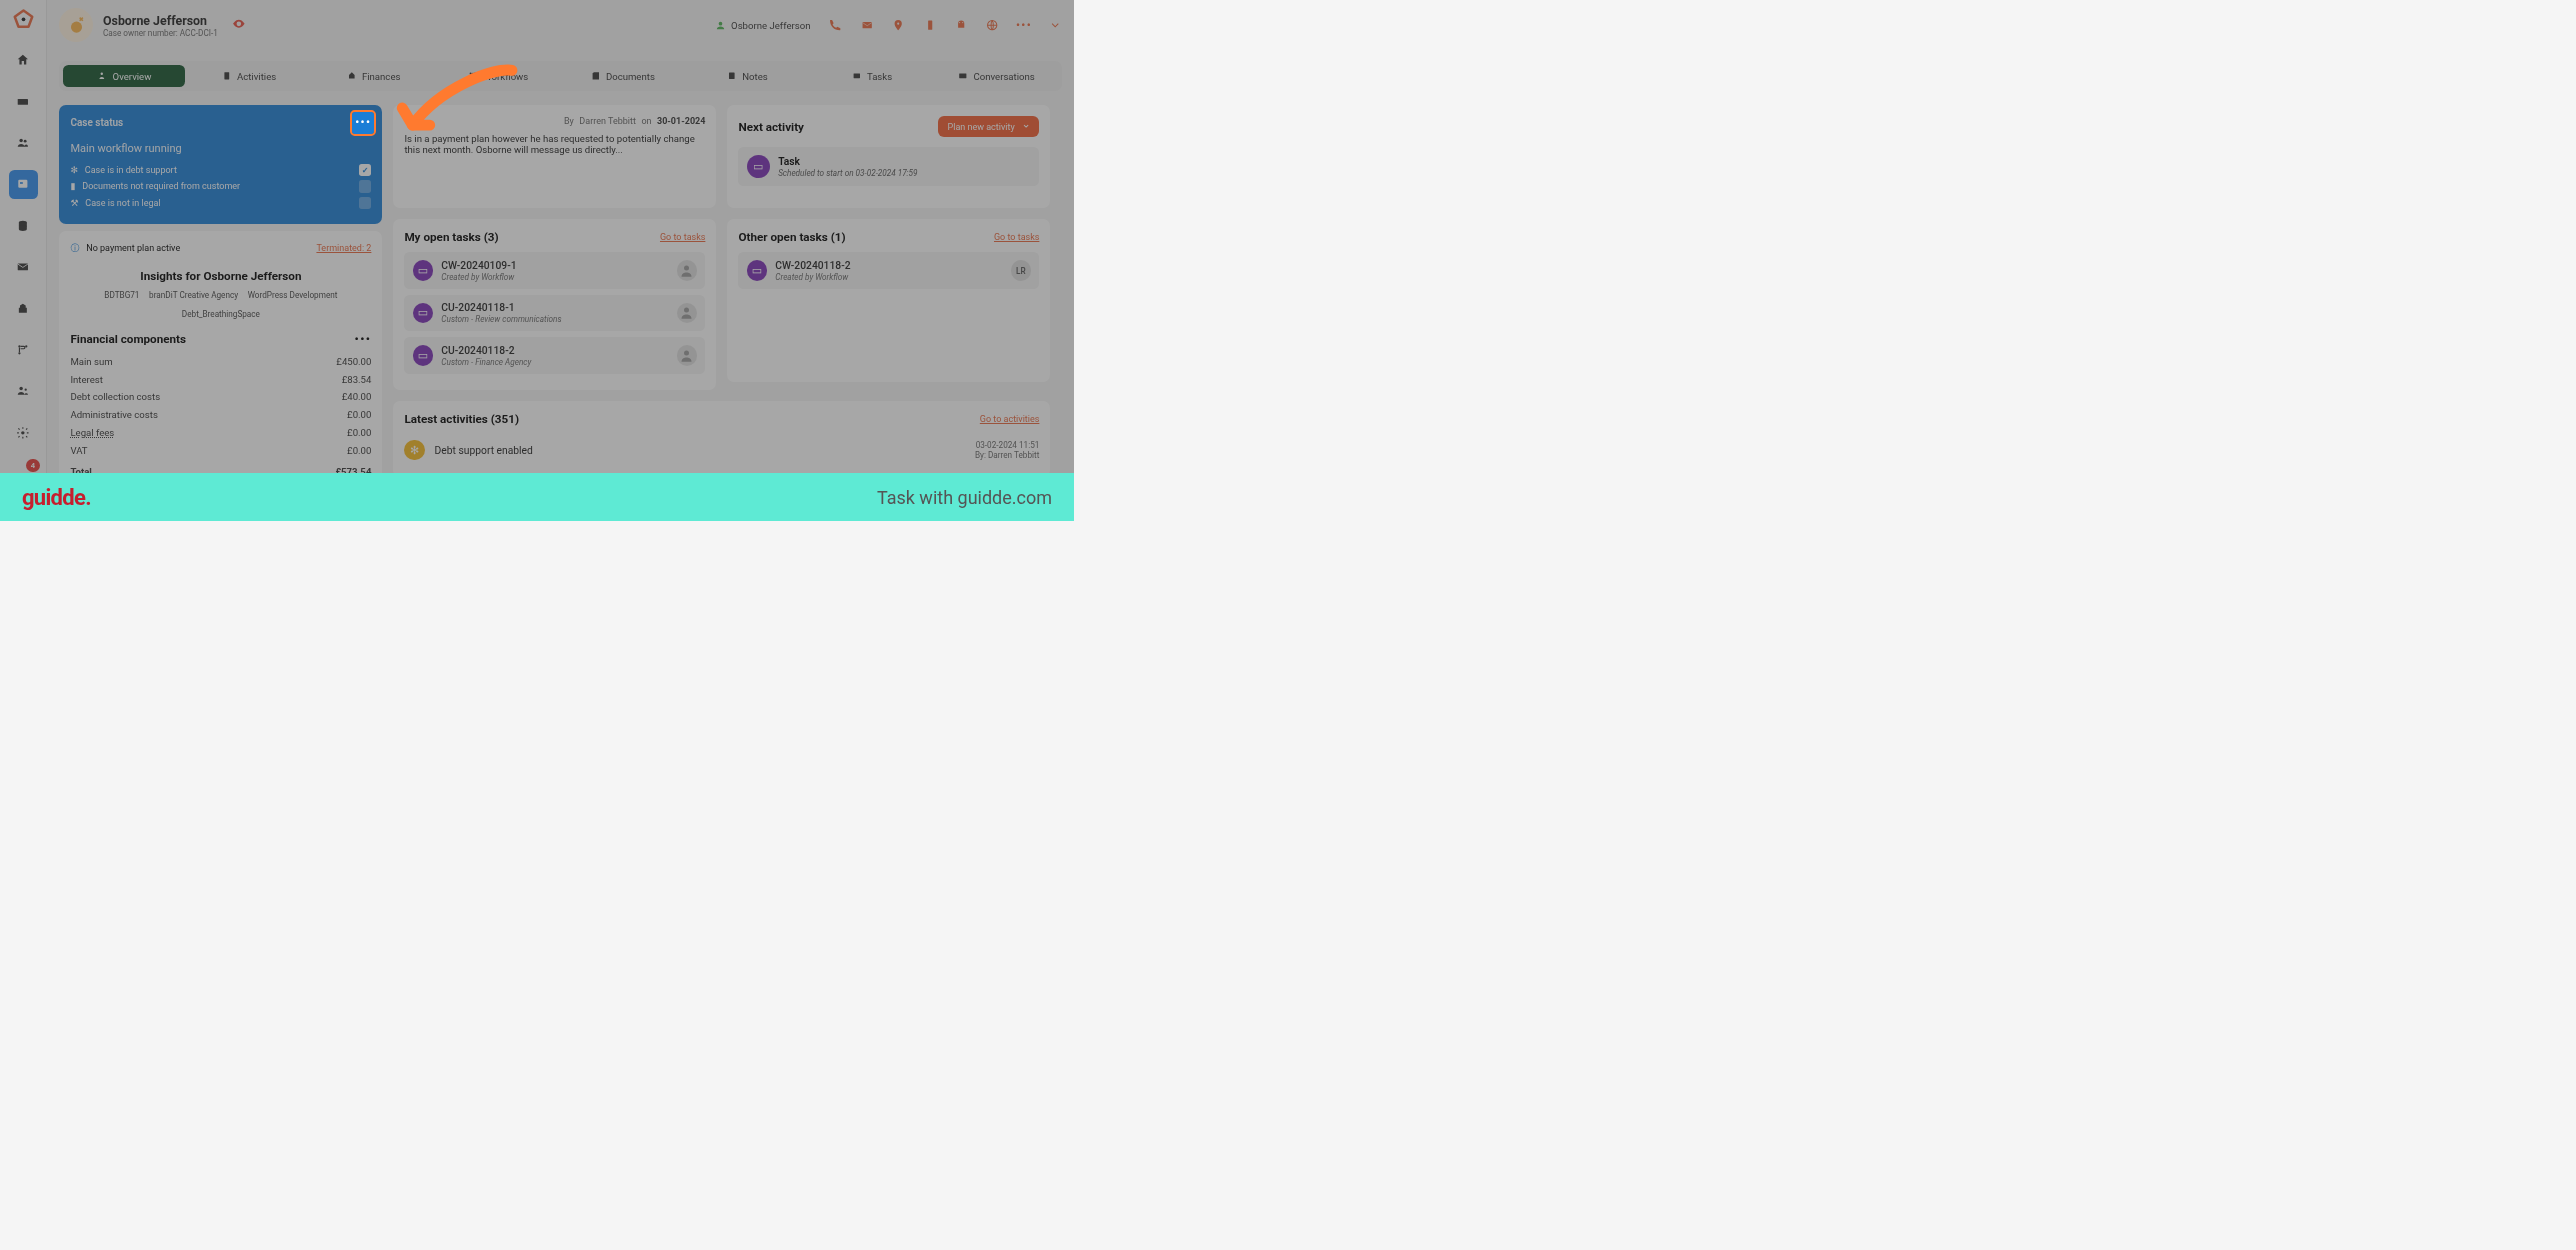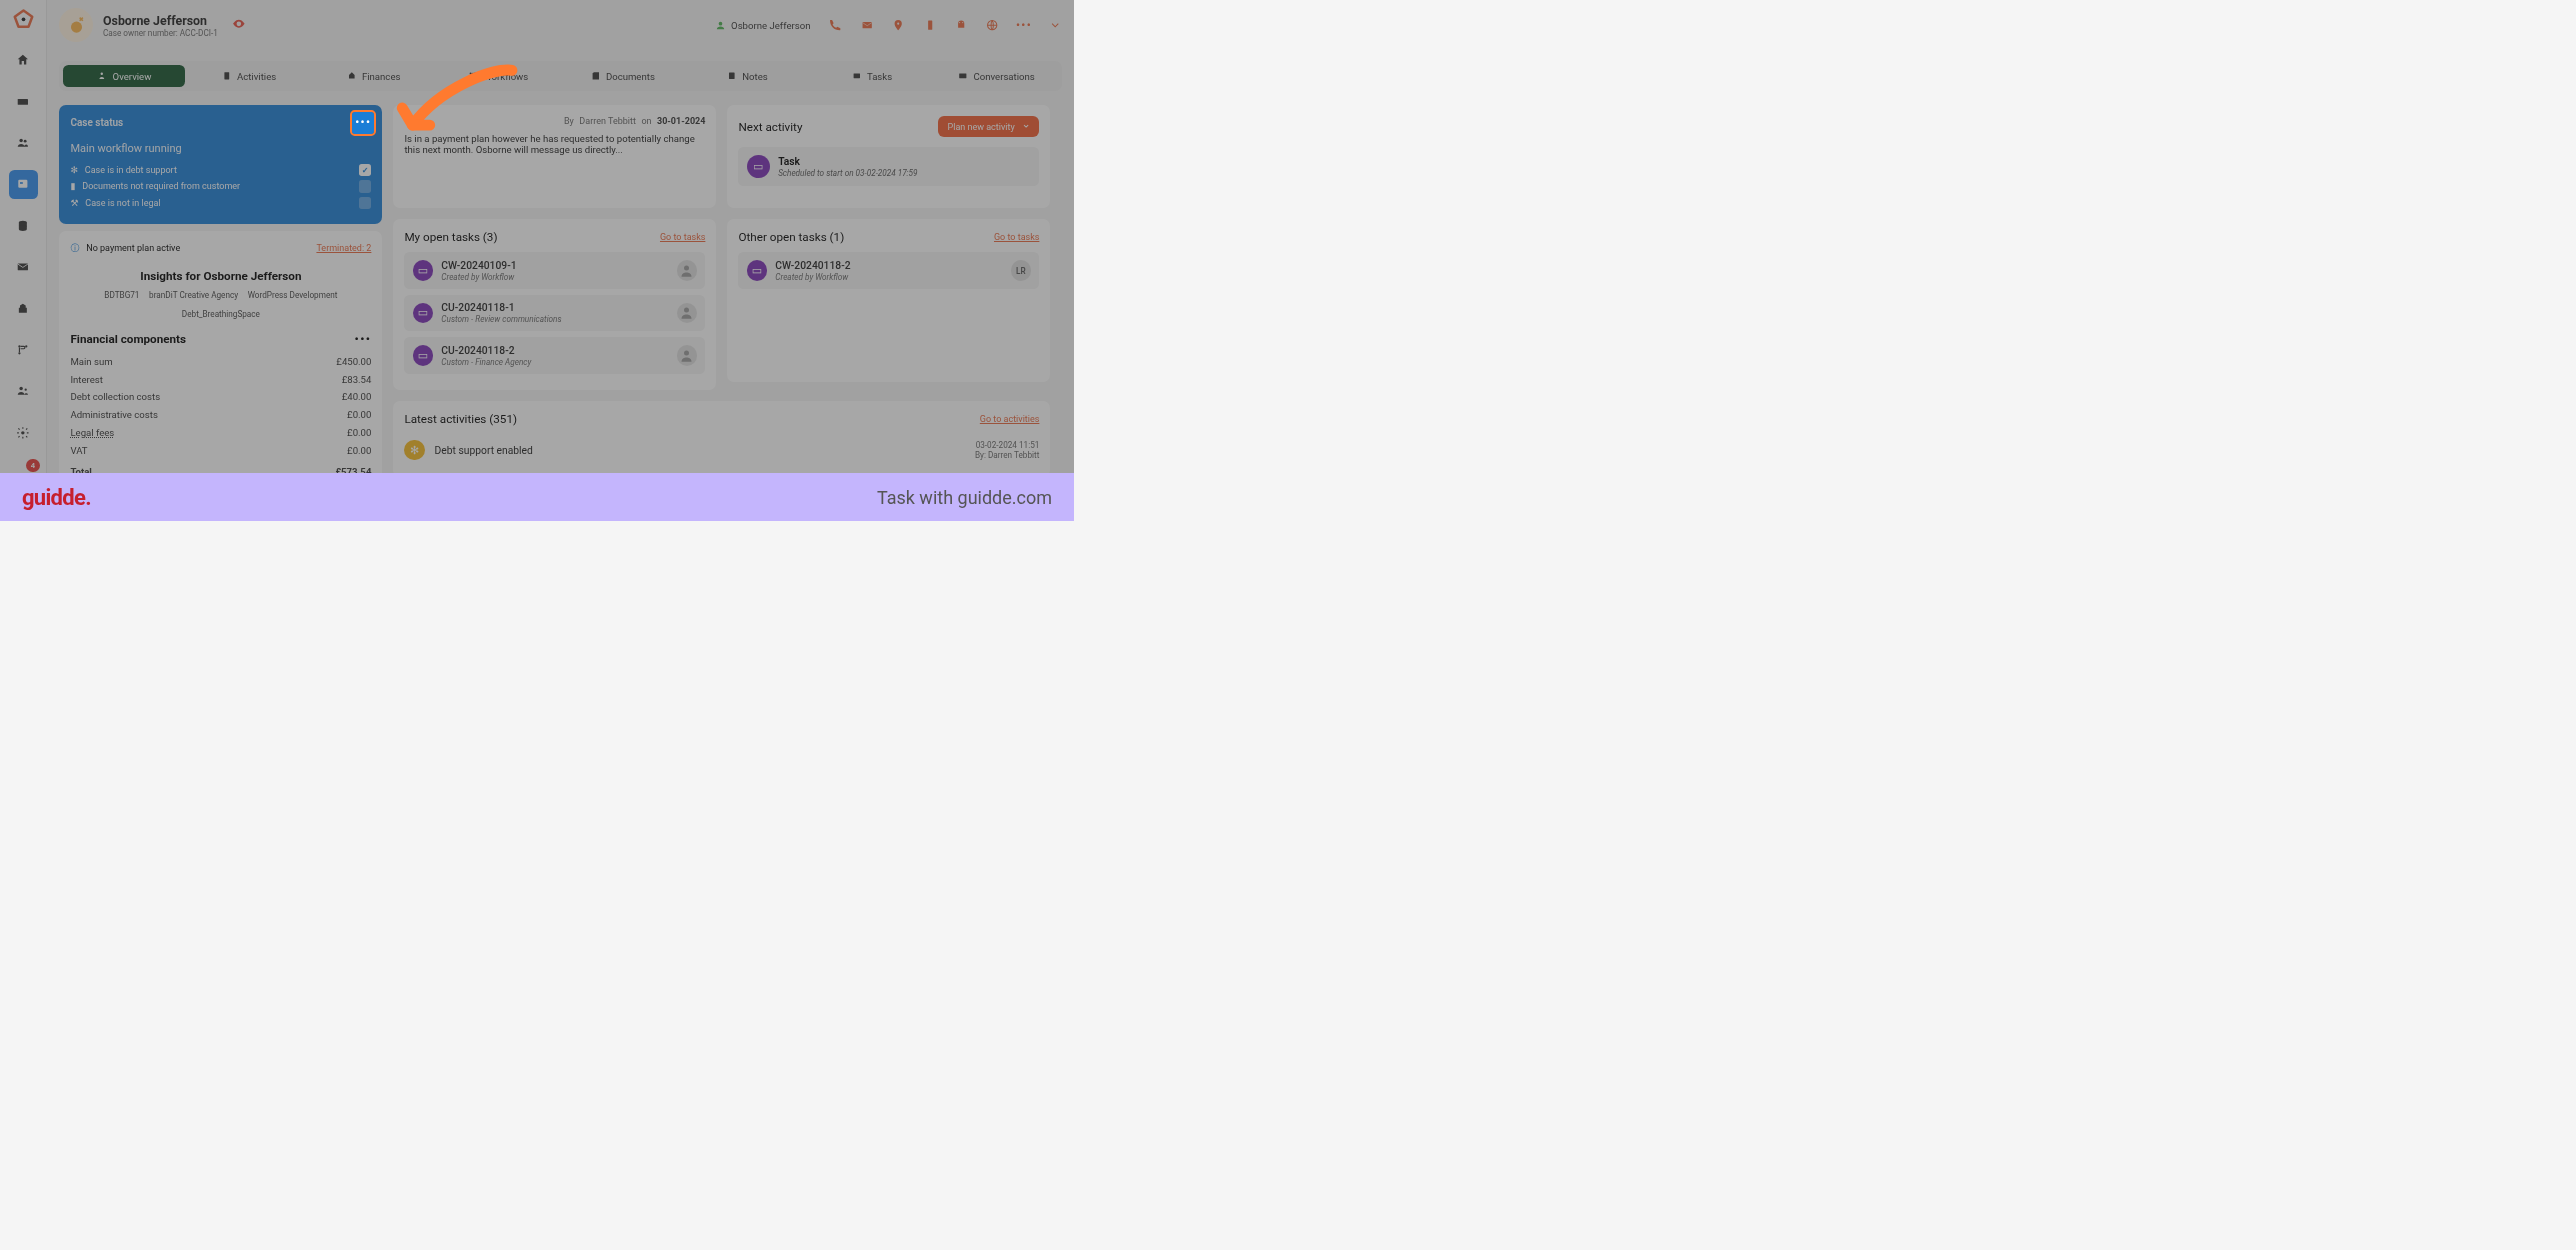--- a/index.html
+++ b/index.html
@@ -59,41 +59,41 @@
   .fin-title .dots { margin-left:auto; cursor:pointer; font-weight:700; letter-spacing:1.4px; }
   .fin-row { display:flex; justify-content:space-between; font-size:9.6px; padding:3.4px 0; color:#333;}
   .fin-row.total { font-weight:700; border-top:0.7px solid transparent; padding-top:5.5px;}
   .fin-row .underline { text-decoration: underline dotted; }
   
   .note-card .note-header { display:flex; align-items:center; gap:5.5px; font-size:9px; color:#666;}
   .note-card .note-header b { color:#333;}
   .note-body { font-size:9.6px; margin-top:6.9px; color:#222;}
   
   .section-title-row { display:flex; align-items:center; margin-bottom:8.2px;}
-  .section-title-row h3 { font-size:11.7px; font-weight:400;}
+  .section-title-row h3 { font-size:11.7px; font-weight:700;}
   .go-link { margin-left:auto; color:#e9673d; text-decoration:underline; font-size:9px; cursor:pointer;}
   
   .task-item { background:#f4f4f4; border-radius:5.5px; padding:6.9px 8.2px; display:flex; align-items:center; gap:8.2px; margin-bottom:5.5px;}
   .task-icon { width:20.6px; height:20.6px; border-radius:50%; background:#7b2fb5; display:flex; align-items:center; justify-content:center; color:#fff;}
   .task-text .t-title { font-size:10.3px; font-weight:500; color:#222;}
   .task-text .t-sub { font-size:8.2px; color:#666; font-style:italic;}
   .task-avatar { margin-left:auto; width:20.6px; height:20.6px; border-radius:50%; background:#ddd; overflow:hidden; display:flex; align-items:center; justify-content:center; font-size:8.2px; font-weight:600; color:#555;}
   
   .next-activity .plan-btn { background:#f25c2e; color:#fff; border:none; border-radius:6px; padding:5.5px 9.6px; font-size:9px; display:flex; align-items:center; gap:6.9px; cursor:pointer;}
   .na-row { background:#f4f4f4; border-radius:5.5px; padding:8.2px; display:flex; gap:8.2px; margin-top:9.6px;}
   .na-row .na-icon { width:23.4px; height:23.4px; border-radius:50%; background:#7b2fb5; color:#fff; display:flex; align-items:center; justify-content:center;}
   .na-row .na-title { font-size:10.3px; font-weight:600;}
   .na-row .na-sub { font-size:8.2px; color:#555; font-style:italic;}
   
   .latest-act-row { display:flex; gap:9.6px; align-items:center; padding:5.5px 0;}
   .la-icon { width:20.6px; height:20.6px; border-radius:50%; background:#f5b820; color:#fff; display:flex; align-items:center; justify-content:center;}
   .la-text { font-size:10.3px; color:#222;}
   .la-meta { margin-left:auto; text-align:right; font-size:8.2px; color:#666;}
   
-  .footer-bar { position:absolute; left:0; right:0; bottom:0; height:48px; background:#c4b5fd; display:flex; align-items:center; padding:0 22px; z-index:70;}
+  .footer-bar { position:absolute; left:0; right:0; bottom:0; height:48px; background:#5eead4; display:flex; align-items:center; padding:0 22px; z-index:70;}
   .guidde-logo { color:#c61f2e; font-size:22px; font-weight:700; letter-spacing:-0.7px;}
   .made-with { margin-left:auto; font-size:18px; color:#555;}
 </style>
 </head>
 <body>
 
 <div class="sidenav">
   <div class="logo">
     <svg viewBox="0 0 40 40">
         <path d="M6 14 L20 4 L34 14 L28 30 L12 30 Z" fill="none" stroke="#e9673d" stroke-width="4" stroke-linejoin="round"></path>

